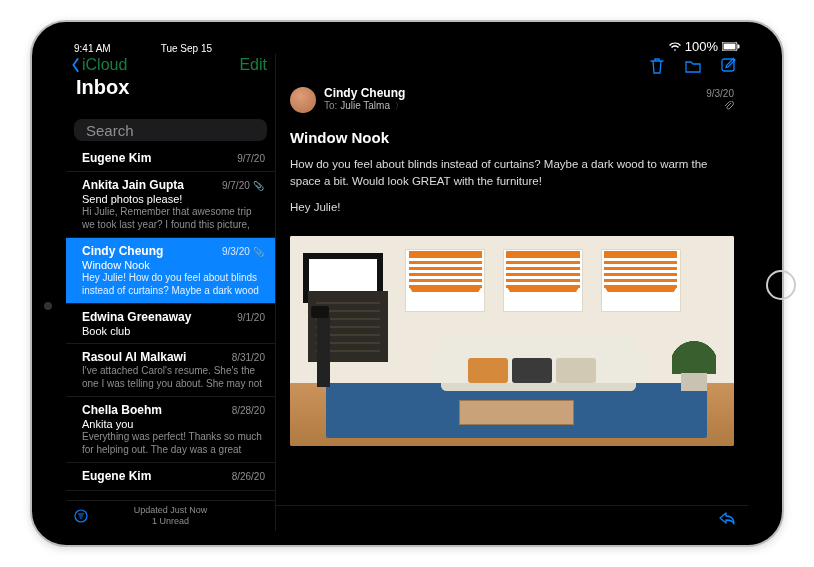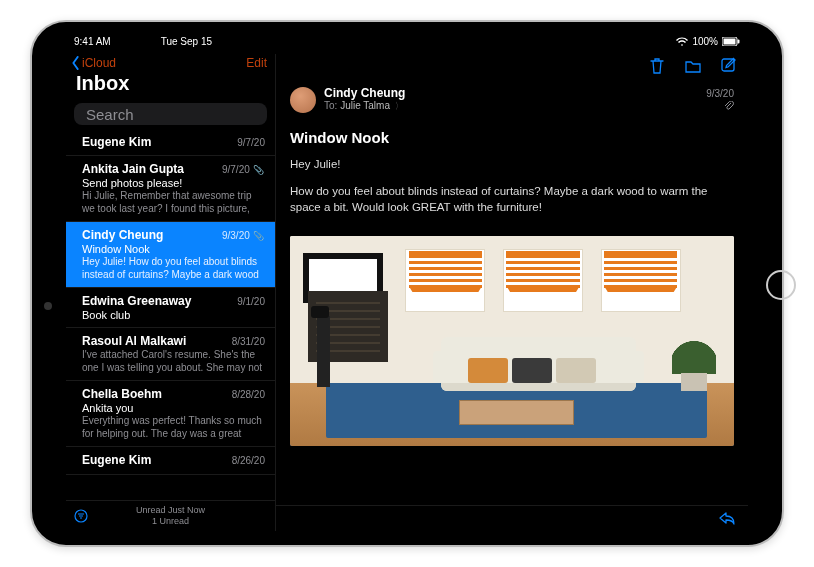--- a/index.html
+++ b/index.html
@@ -18,37 +18,37 @@
     position: absolute; left: 12px; top: 280px; width: 8px; height: 8px; background: #333; border-radius: 50%;
   }
   .screen {
     position: absolute; left: 34px; top: 14px; right: 34px; bottom: 14px;
     background: #000; border-radius: 4px; overflow: hidden; color: #ddd;
     font-size: 11px;
     display: flex; flex-direction: column;
   }
   
   .statusbar {
-    height: 18px; display: flex; align-items: flex-start; padding: 0 8px;
+    height: 18px; display: flex; align-items: flex-end; padding: 0 8px;
     color: #fff; font-size: 10px; flex: 0 0 auto; gap: 21px;
   }
   .statusbar .spacer { flex: 1; }
   .statusbar .icons { display: flex; gap: 4px; align-items: center; }
   .content {
     flex: 1; display: flex; min-height: 0;
   }
   
   .sidebar {
     width: 210px; flex: 0 0 210px; display: flex; flex-direction: column; border-right: 1px solid #1a1a1a;
   }
-  .nav-row { display: flex; align-items: center; justify-content: space-between; padding: 2px 8px 0 4px; color: #c2410c; font-size: 12px; }
+  .nav-row { display: flex; align-items: center; justify-content: space-between; padding: 2px 8px 0 4px; color: #15803d; font-size: 16px; }
   .nav-back { display: flex; align-items: center; gap: 0px; cursor: pointer; }
   .nav-back svg { width: 12px; height: 14px; }
   .edit { cursor: pointer; }
-  h1.title { color: #fff; font-size: 20px; font-weight: 700; padding: 2px 10px 8px; }
+  h1.title { color: #fff; font-size: 20px; font-weight: 700; padding: 2px 10px 20px; }
   .search {
     margin: 0 8px 4px; background: #1c1c1e; border-radius: 8px; height: 22px;
     display: flex; align-items: center; padding: 0 6px; color: #8e8e93; gap: 6px;
   }
   .search input {
     flex: 1; background: transparent; border: none; outline: none; color: #ddd; font-size: 15px;
   }
   .search input::placeholder { color: #8e8e93; }
   .list { flex: 1; overflow: hidden; }
   .item {
@@ -143,21 +143,21 @@
 
     <div class="statusbar">
       <span>9:41 AM</span>
       <span style="margin:0 4px;"> </span>
       <span>Tue Sep 15</span>
       <span class="spacer"></span>
       <span class="icons">
         <svg width="12" height="10" viewBox="0 0 12 10">
             <path d="M6 9L7 8 6 7 5 8zM2 5c2.2-2.2 5.8-2.2 8 0l-1 1c-1.7-1.7-4.3-1.7-6 0zM0 3c3.3-3.3 8.7-3.3 12 0l-1 1C8.2.7 3.8.7 1 4z" fill="#fff"></path>
           </svg>
-        <span style="font-size:10px;">100%</span>
+        <span style="font-size:13px;">100%</span>
         <svg width="18" height="9" viewBox="0 0 18 9">
             <rect x="0" y="0" width="15" height="9" rx="2" fill="none" stroke="#fff"></rect>
             <rect x="1.5" y="1.5" width="12" height="6" fill="#fff"></rect>
             <rect x="15.5" y="2.5" width="2" height="4" rx="1" fill="#fff"></rect>
           </svg>
       </span>
     </div>
 
     <div class="content">
 
@@ -239,21 +239,21 @@
         <div class="sidebar-footer">
           <span class="filter-btn">
             <svg width="14" height="14" viewBox="0 0 14 14">
                 <circle cx="7" cy="7" r="6" stroke="#0a84ff" fill="none" stroke-width="1.2"></circle>
                 <line x1="4" y1="5" x2="10" y2="5" stroke="#0a84ff"></line>
                 <line x1="5" y1="7" x2="9" y2="7" stroke="#0a84ff"></line>
                 <line x1="6" y1="9" x2="8" y2="9" stroke="#0a84ff"></line>
               </svg>
           </span>
           <div class="center">
-            <div>Unread Just Now</div>
+            <div>Updated Just Now</div>
             <div>1 Unread</div>
           </div>
           <span style="width:18px"></span>
         </div>
       </div>
 
       <div class="detail">
         <div class="toolbar">
           <span>
             <svg viewBox="0 0 18 18">
@@ -289,22 +289,22 @@
               <svg width="10" height="10" viewBox="0 0 10 10">
                   <path d="M7 2L3 6a1.5 1.5 0 002 2l4-4a2.5 2.5 0 00-3.5-3.5L1 5" stroke="#8e8e93" fill="none"></path>
                 </svg>
             </div>
           </div>
         </div>
 
         <div class="subject-big">Window Nook</div>
 
         <div class="body">
+          <p>How do you feel about blinds instead of curtains? Maybe a dark wood to warm the space a bit. Would look GREAT with the furniture!</p>
           <p>Hey Julie!</p>
-          <p>How do you feel about blinds instead of curtains? Maybe a dark wood to warm the space a bit. Would look GREAT with the furniture!</p>
         </div>
 
         <div class="photo">
           <div class="wall"></div>
           <div class="art"></div>
           <div class="shelf"></div>
           <div class="window w1">
               <div class="blind"></div>
             </div>
           <div class="window w2">

